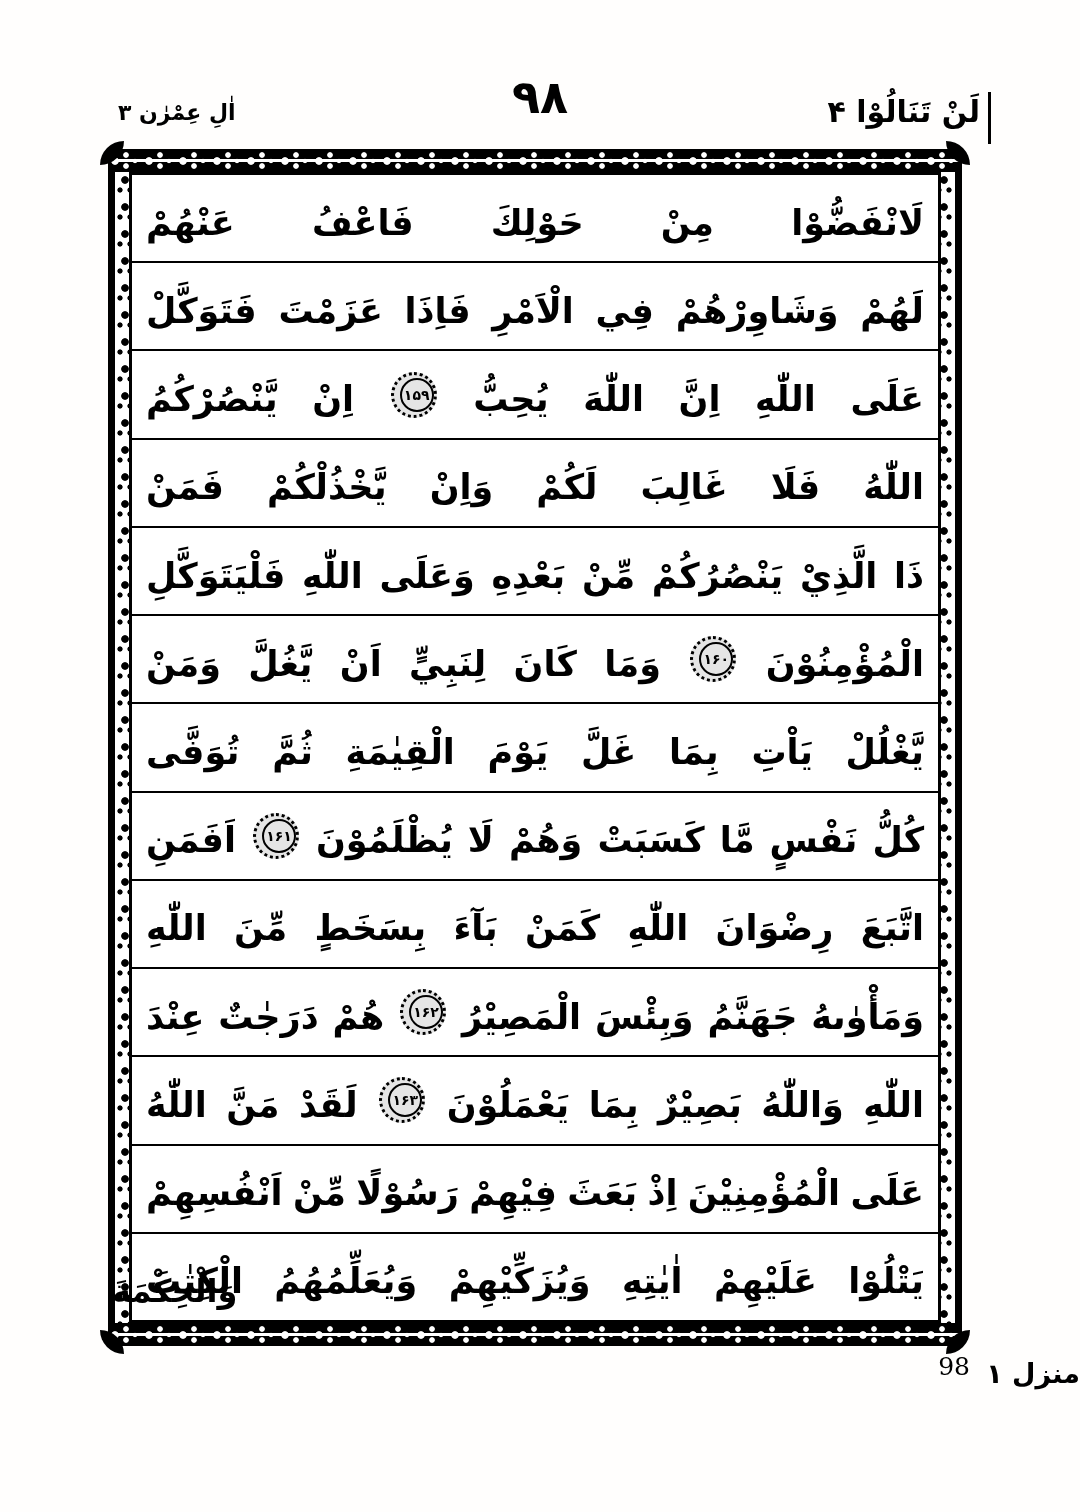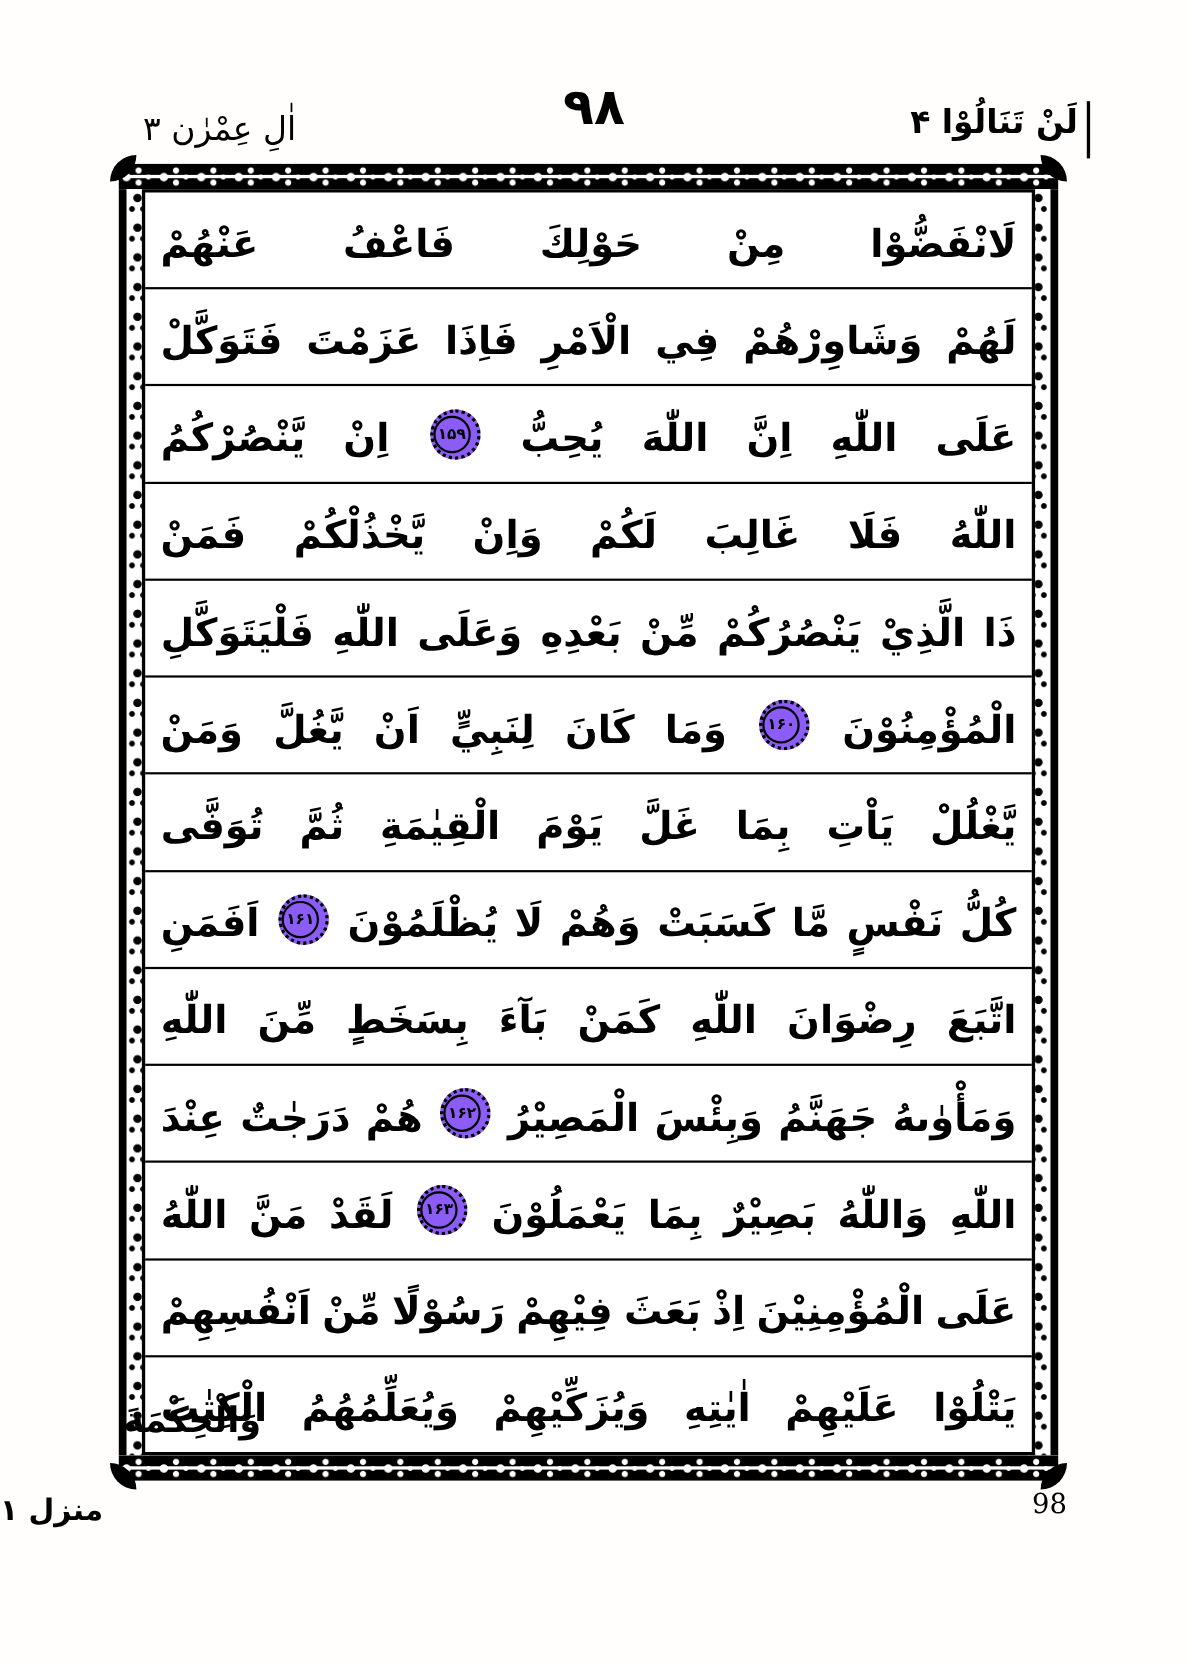--- a/index.html
+++ b/index.html
@@ -12,22 +12,22 @@
     color: #000;
   }
   .page { position: absolute; inset: 0; background: #fffefd; }
 
   
   .hdr-right {
     position: absolute; top: 94px; right: 100px;
     font-size: 30px; font-weight: 700; direction: rtl; white-space: nowrap; margin-left: 48px;
   }
   .hdr-left {
-    position: absolute; top: 100px; left: 130px;
-    font-size: 30px; font-weight: 400; direction: rtl; white-space: nowrap;
+    position: absolute; top: 100px; left: 118px;
+    font-size: 22px; font-weight: 700; direction: rtl; white-space: nowrap;
   }
   .hdr-center {
     position: absolute; top: 70px; left: 0; width: 100%;
     text-align: center; font-size: 46px; font-weight: 700; direction: rtl;
   }
   .hdr-tick {
     position: absolute; top: 92px; left: 988px; width: 3px; height: 52px;
     background: #000;
   }
 
@@ -92,42 +92,42 @@
     display: flex; justify-content: space-between; align-items: center;
     font-size: 35px; font-weight: 700;
     white-space: nowrap;
     line-height: 1.0;
   }
   .w { display: inline-block; padding-top: 10px; }
   .ayah-medallion {
     flex: 0 0 auto;
     width: 46px; height: 46px;
     border: 3px dotted #000; border-radius: 50%;
-    display: flex; align-items: center; justify-content: flex-end;
-    background: #8b5cf6;
+    display: flex; align-items: center; justify-content: flex-start;
+    background: #e5e5e5;
     box-sizing: border-box;
     margin: 0 2px;
   }
   .ayah-inner {
     width: 34px; height: 34px;
     border: 2px solid #000; border-radius: 50%;
     display: flex; align-items: center; justify-content: center;
     font-size: 14px; font-weight: 700;
     box-sizing: border-box;
     direction: rtl;
   }
 
   
   .foot-catchword {
     position: absolute; left: 112px; top: 1272px;
     font-size: 32px; font-weight: 700; direction: rtl;
   }
   .foot-manzil {
     position: absolute; left: 0; width: 100%; top: 1358px;
-    text-align: left; font-size: 27px; font-weight: 700; direction: rtl;
+    text-align: right; font-size: 27px; font-weight: 700; direction: rtl;
   }
   .foot-page {
     position: absolute; right: 110px; top: 1352px;
     font-size: 25px; font-family: "DejaVu Serif", serif;
   }
 </style>
 </head>
 <body>
 
 <div class="page">

